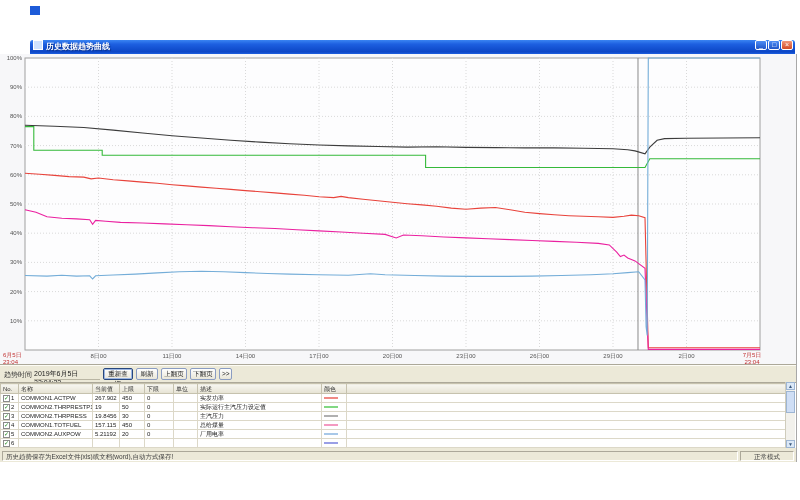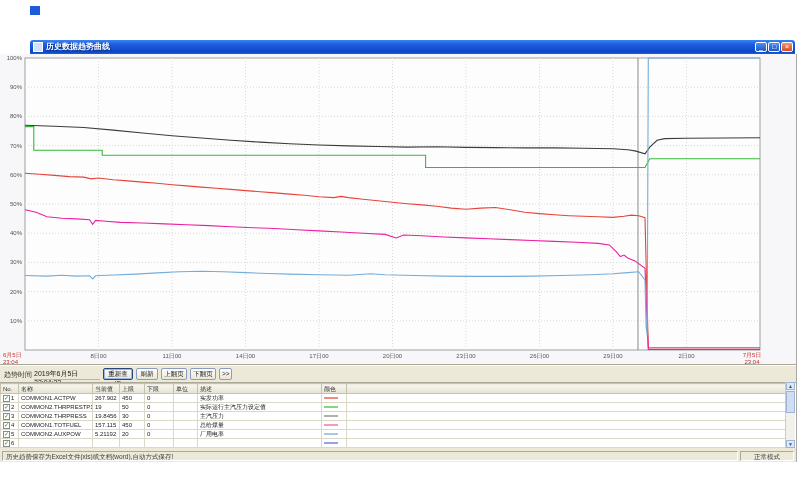--- a/index.html
+++ b/index.html
@@ -3,21 +3,21 @@
 <meta charset="utf-8">
 <style>
   html,body{margin:0;padding:0;}
   #stage{position:relative;width:800px;height:500px;background:#ffffff;overflow:hidden;
          font-family:"Liberation Sans",sans-serif;-webkit-font-smoothing:none;}
   
   #blue-mark{position:absolute;left:30px;top:6px;width:10px;height:9px;background:#1d5bd8;}
   
   #titlebar{position:absolute;left:30px;top:40px;width:765px;height:14px;
     background:linear-gradient(180deg,#3a84f2 0%,#1d5fe0 30%,#0c46c6 85%,#1d5fe0 100%);
-    border-radius:3px 3px 0 0;display:flex;align-items:center;padding:0 2px;box-sizing:border-box;}
+    border-radius:3px 3px 0 0;display:flex;align-items:flex-start;padding:0 2px;box-sizing:border-box;}
   #win-icon{width:8px;height:8px;background:#cfe2ff;border:1px solid #fff;margin:0 3px 0 1px;flex:none;}
   #win-title{color:#fff;font-size:8px;font-weight:bold;line-height:14px;white-space:nowrap;
     text-shadow:1px 1px 1px #0a2f86;flex:1;}
   .winbtn{width:12px;height:10px;margin-left:1px;border:1px solid #fff;border-radius:2px;
     font-size:7px;line-height:8px;text-align:center;color:#fff;flex:none;box-sizing:border-box;}
   .winbtn.min,.winbtn.max{background:linear-gradient(#4d8df5,#1f55c8);}
   .winbtn.close{background:linear-gradient(#f09579,#d24a25);}
   
   #body{position:absolute;left:0;top:54px;width:796px;height:408px;background:#f7f7f9;
     border-right:1px solid #a8a8a8;}

